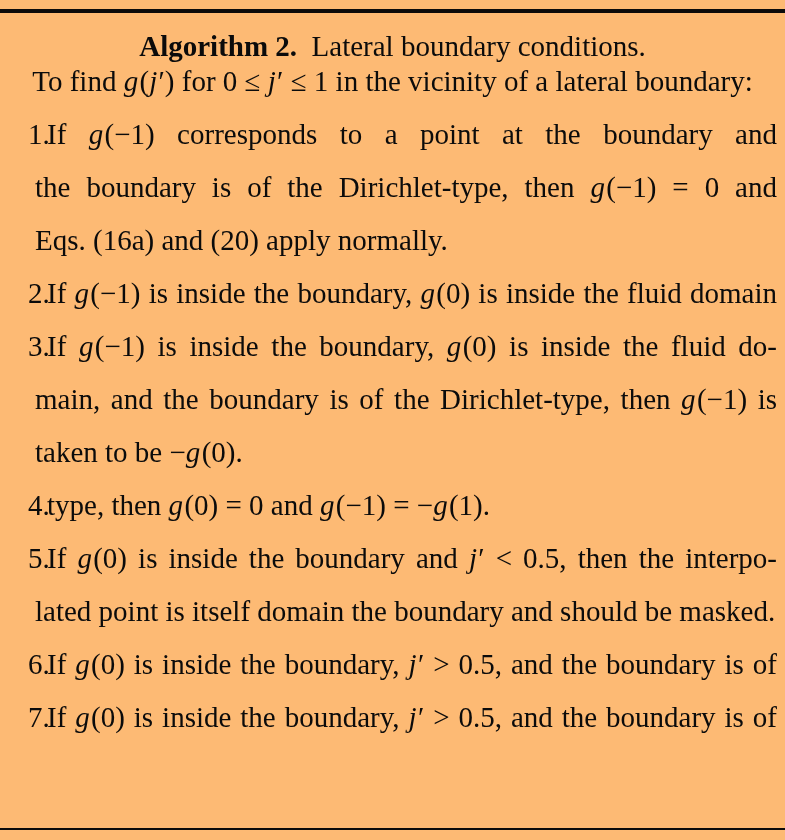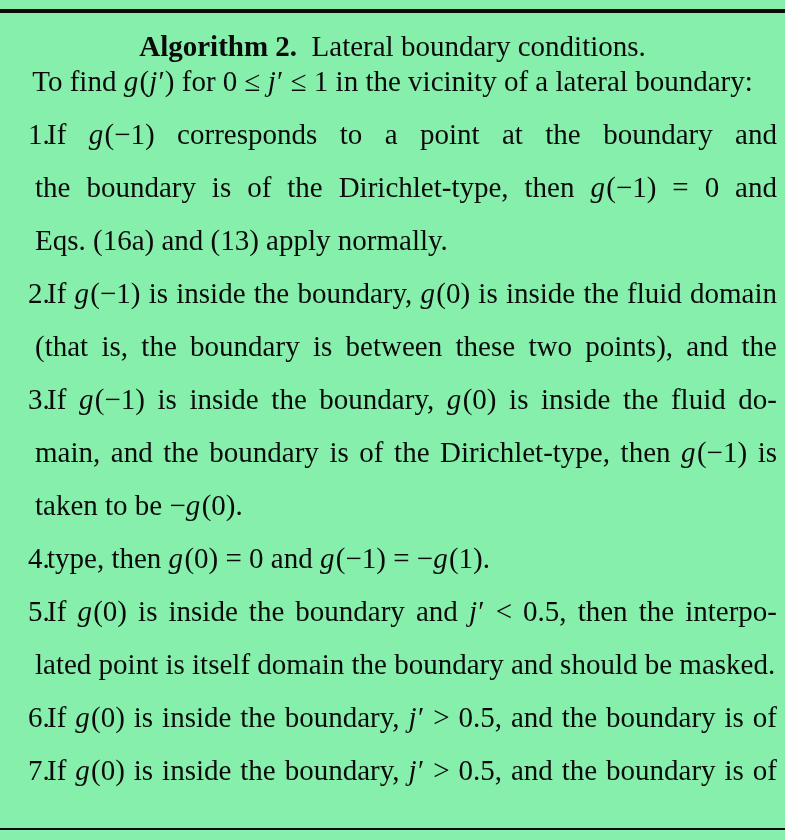--- a/index.html
+++ b/index.html
@@ -4,21 +4,21 @@
 <style>
   html, body {
     margin: 0;
     padding: 0;
     background: #ffffff;
   }
   .page {
     position: relative;
     width: 785px;
     height: 840px;
-    background: #86efac;
+    background: #fdba74;
     color: #0b0b0b;
     font-family: "Liberation Serif", "DejaVu Serif", serif;
     font-size: 29px;
     line-height: 35px;
     overflow: hidden;
   }
   .rule {
     position: absolute;
     left: 0;
     right: 0;
@@ -85,26 +85,25 @@
       <span class="cap-title">Lateral boundary conditions.</span>
     </div>
 
     <div class="intro">To find <i>g</i>(<i>j</i>′) for 0 ≤ <i>j</i>′ ≤ 1 in the vicinity of a lateral boundary:</div>
 
     <ol class="steps">
         <li class="step">
           <span class="num">1.</span>
           <div class="line">If <i>g</i>(−1) corresponds to a point at the boundary and</div>
           <div class="line">the boundary is of the Dirichlet-type, then <i>g</i>(−1) = 0 and</div>
-          <div class="line last">Eqs. (16a) and (13) apply normally.</div>
+          <div class="line last">Eqs. (16a) and (20) apply normally.</div>
         </li>
         <li class="step">
           <span class="num">2.</span>
           <div class="line">If <i>g</i>(−1) is inside the boundary, <i>g</i>(0) is inside the fluid domain</div>
-          <div class="line">(that is, the boundary is between these two points), and the</div>
         </li>
         <li class="step">
           <span class="num">3.</span>
           <div class="line">If <i>g</i>(−1) is inside the boundary, <i>g</i>(0) is inside the fluid do-</div>
           <div class="line">main, and the boundary is of the Dirichlet-type, then <i>g</i>(−1) is</div>
           <div class="line last">taken to be −<i>g</i>(0).</div>
         </li>
         <li class="step">
           <span class="num">4.</span>
           <div class="line last">type, then <i>g</i>(0) = 0 and <i>g</i>(−1) = −<i>g</i>(1).</div>

